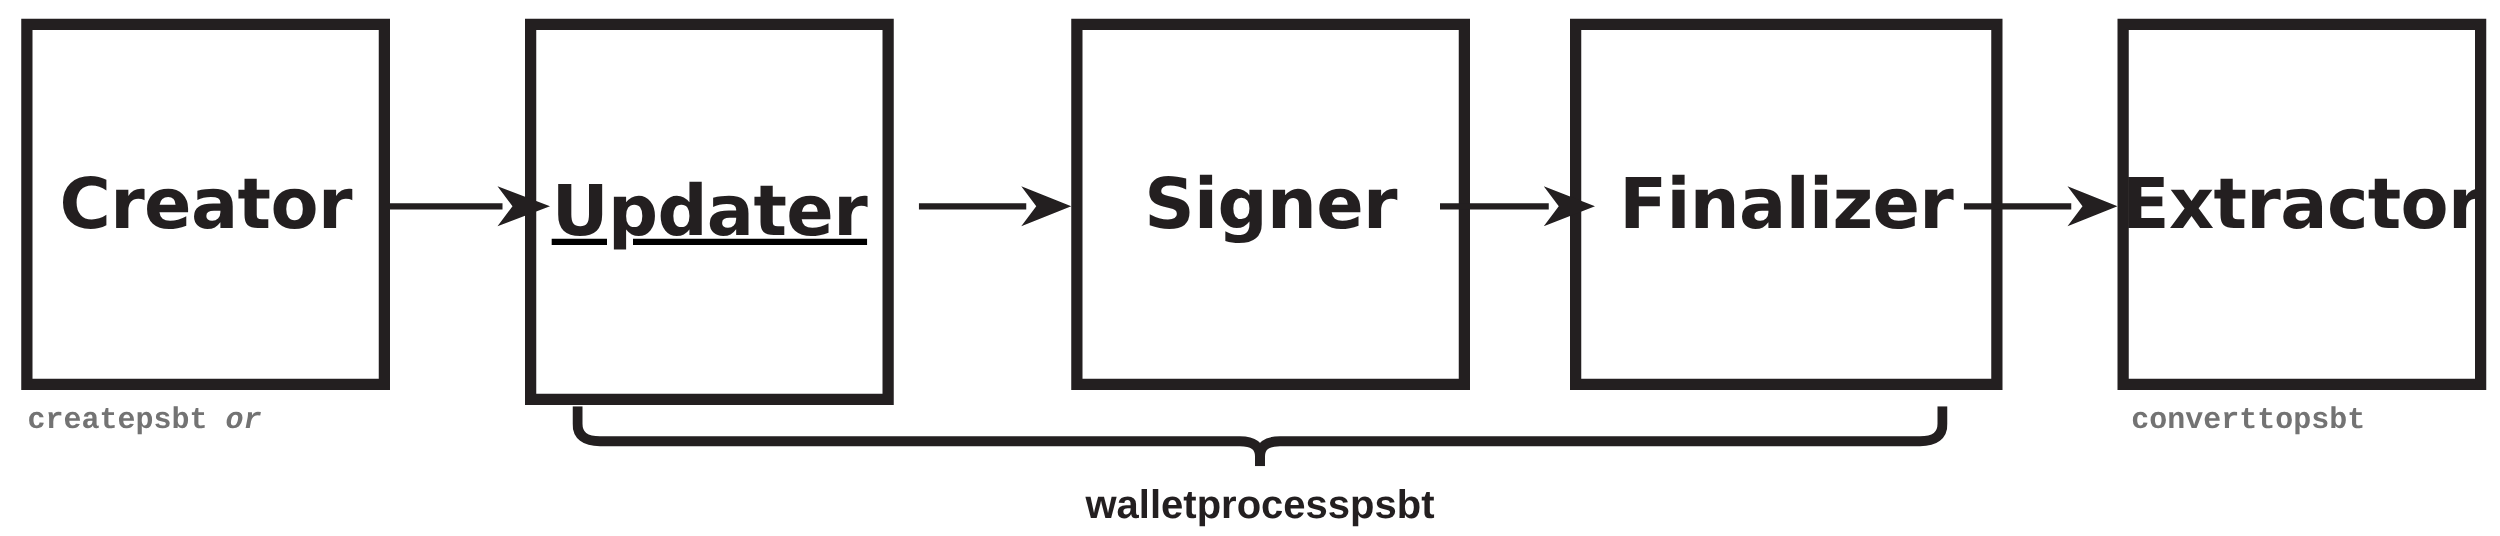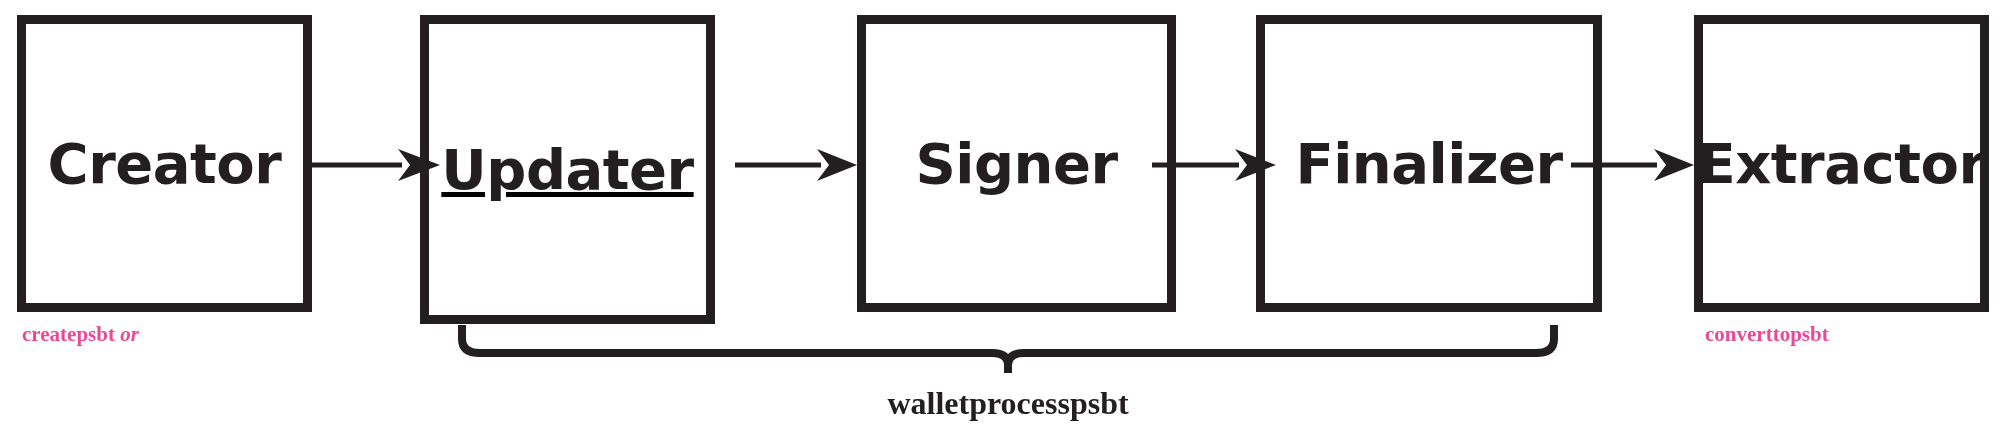--- a/index.html
+++ b/index.html
@@ -33,37 +33,37 @@
     white-space: nowrap;
     line-height: 1;
   }
   .arrow-wrap {
     position: absolute;
     height: 40px;
     display: block;
   }
   .cmd-label {
     position: absolute;
-    font-family: Liberation Serif, serif;
-    font-size: 21px;
+    font-family: Liberation Mono, monospace;
+    font-size: 24px;
     font-weight: bold;
-    color: #ec4899;
+    color: #737373;
     line-height: 1.22;
     white-space: nowrap;
   }
   .cmd-label .italic-or {
     font-style: italic;
     font-weight: bold;
   }
   .brace-wrap {
     position: absolute;
   }
   .brace-label {
     position: absolute;
-    font-family: Liberation Serif, serif;
+    font-family: Liberation Sans, sans-serif;
     font-size: 32px;
     font-weight: bold;
     color: #231f20;
     white-space: nowrap;
     text-align: center;
   }
 </style>
 </head>
 <body>
 

